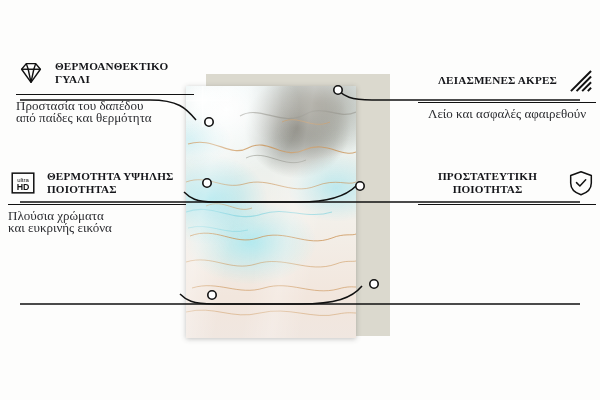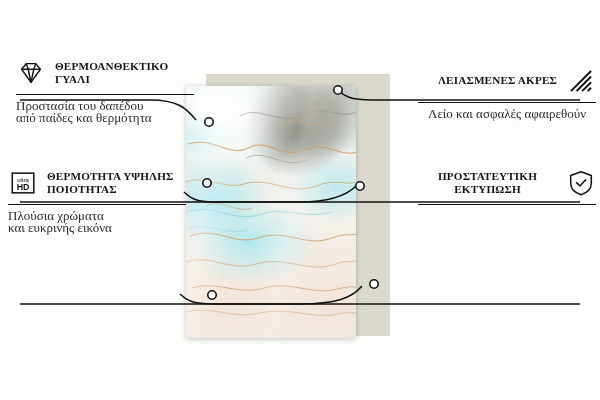--- a/index.html
+++ b/index.html
@@ -189,19 +189,19 @@
     <div class="rule"></div>
     <div class="desc">Λείο και ασφαλές αφαιρεθούν</div>
   </div>
 
   <div class="feat right" style="top:166px;">
     <div class="head">
       <svg class="icon" viewBox="0 0 32 32">
         <path d="M16 4 L27 8 V16 C27 22.5 22 26.6 16 28.5 C10 26.6 5 22.5 5 16 V8 Z" fill="none" stroke="#111" stroke-width="1.6" stroke-linejoin="round"></path>
         <path d="M11.2 15.6 L14.8 19.2 L21 12.6" fill="none" stroke="#111" stroke-width="1.6" stroke-linecap="round" stroke-linejoin="round"></path>
       </svg>
-      <div class="title">ΠΡΟΣΤΑΤΕΥΤΙΚΗ ΕΚΤΥΠΩΣΗ</div>
+      <div class="title">ΠΡΟΣΤΑΤΕΥΤΙΚΗ ΠΟΙΟΤΗΤΑΣ</div>
     </div>
     <div class="rule"></div>
   </div>
 
 
 </div>
 
 </body></html>

